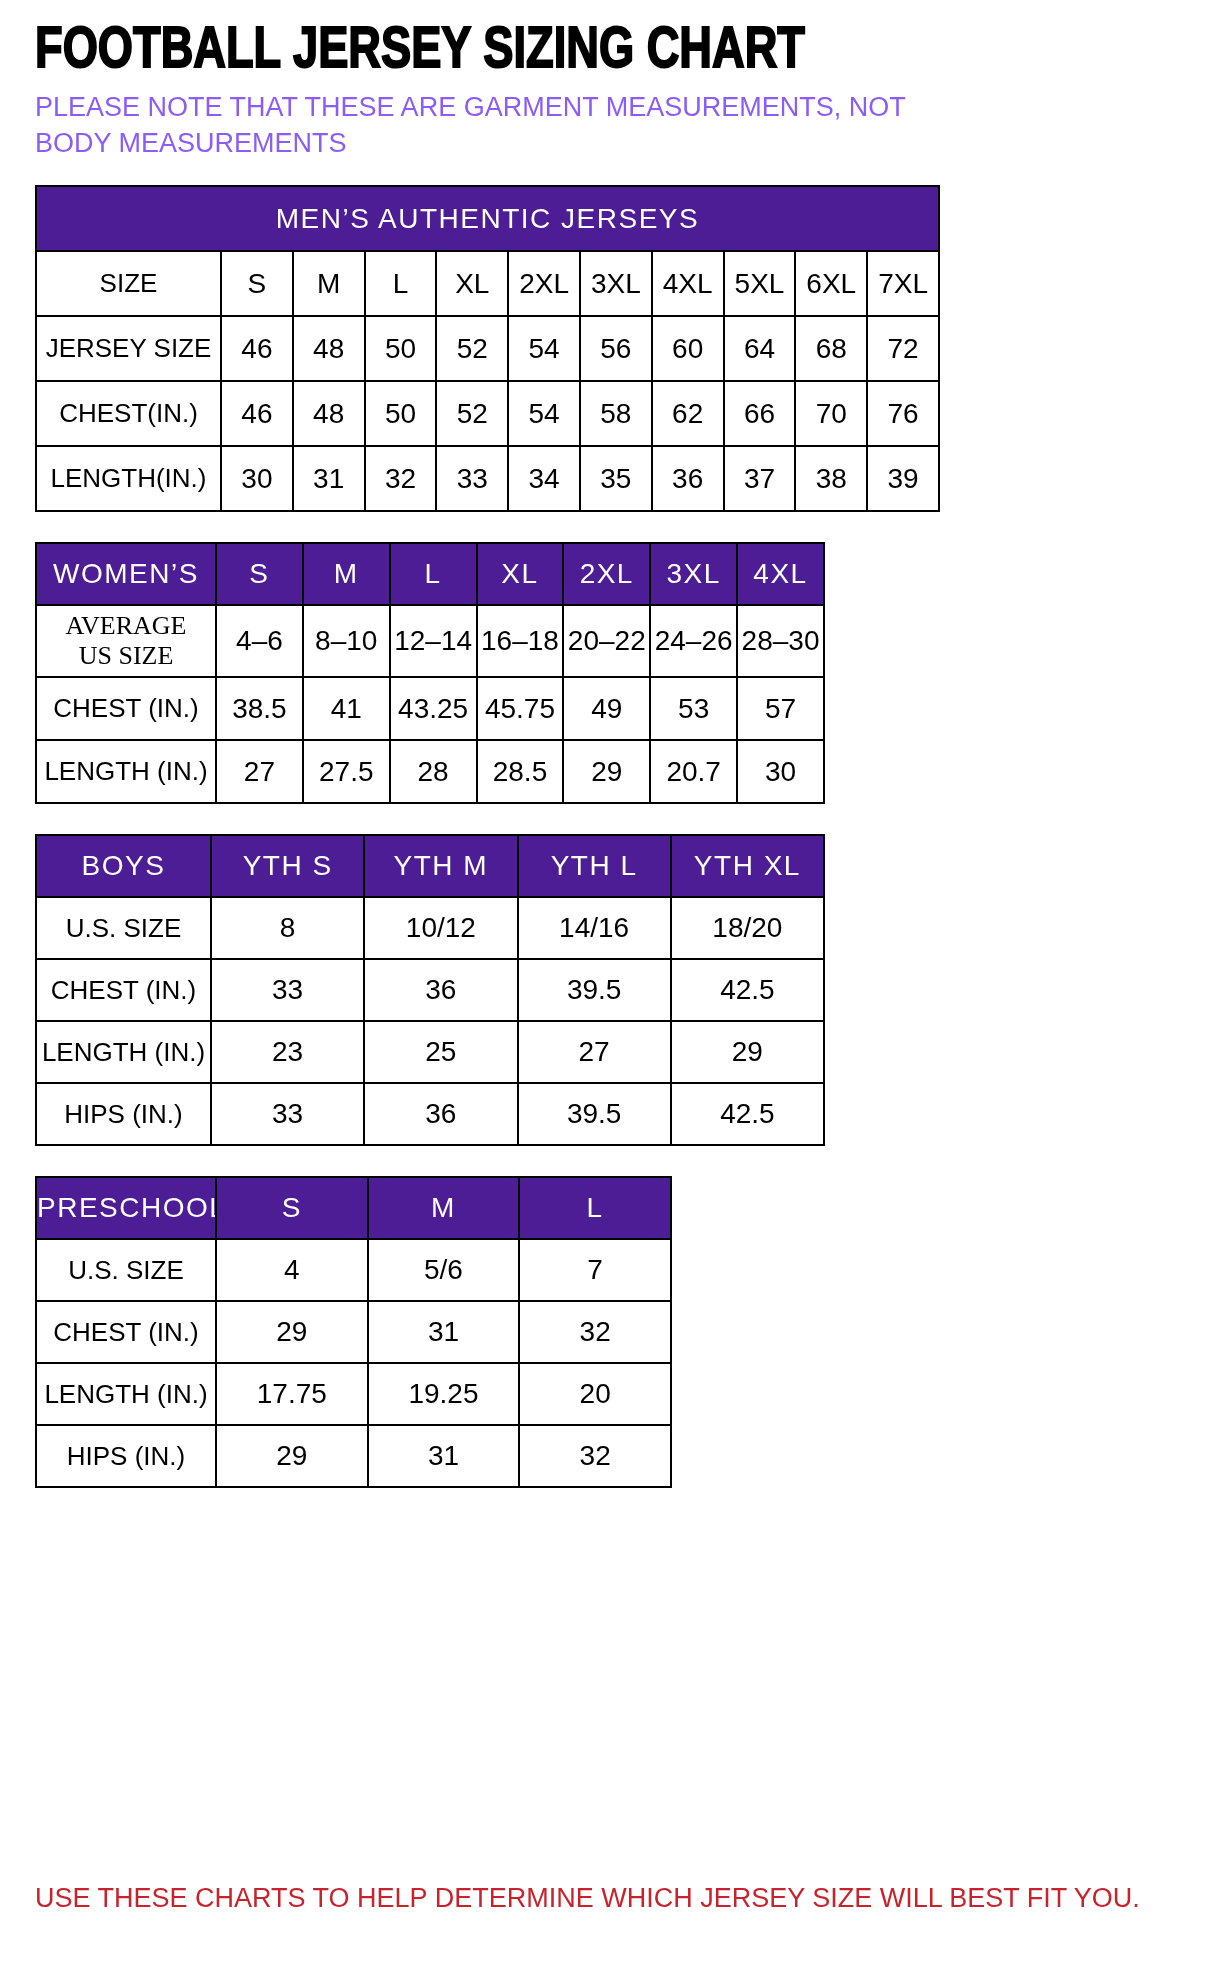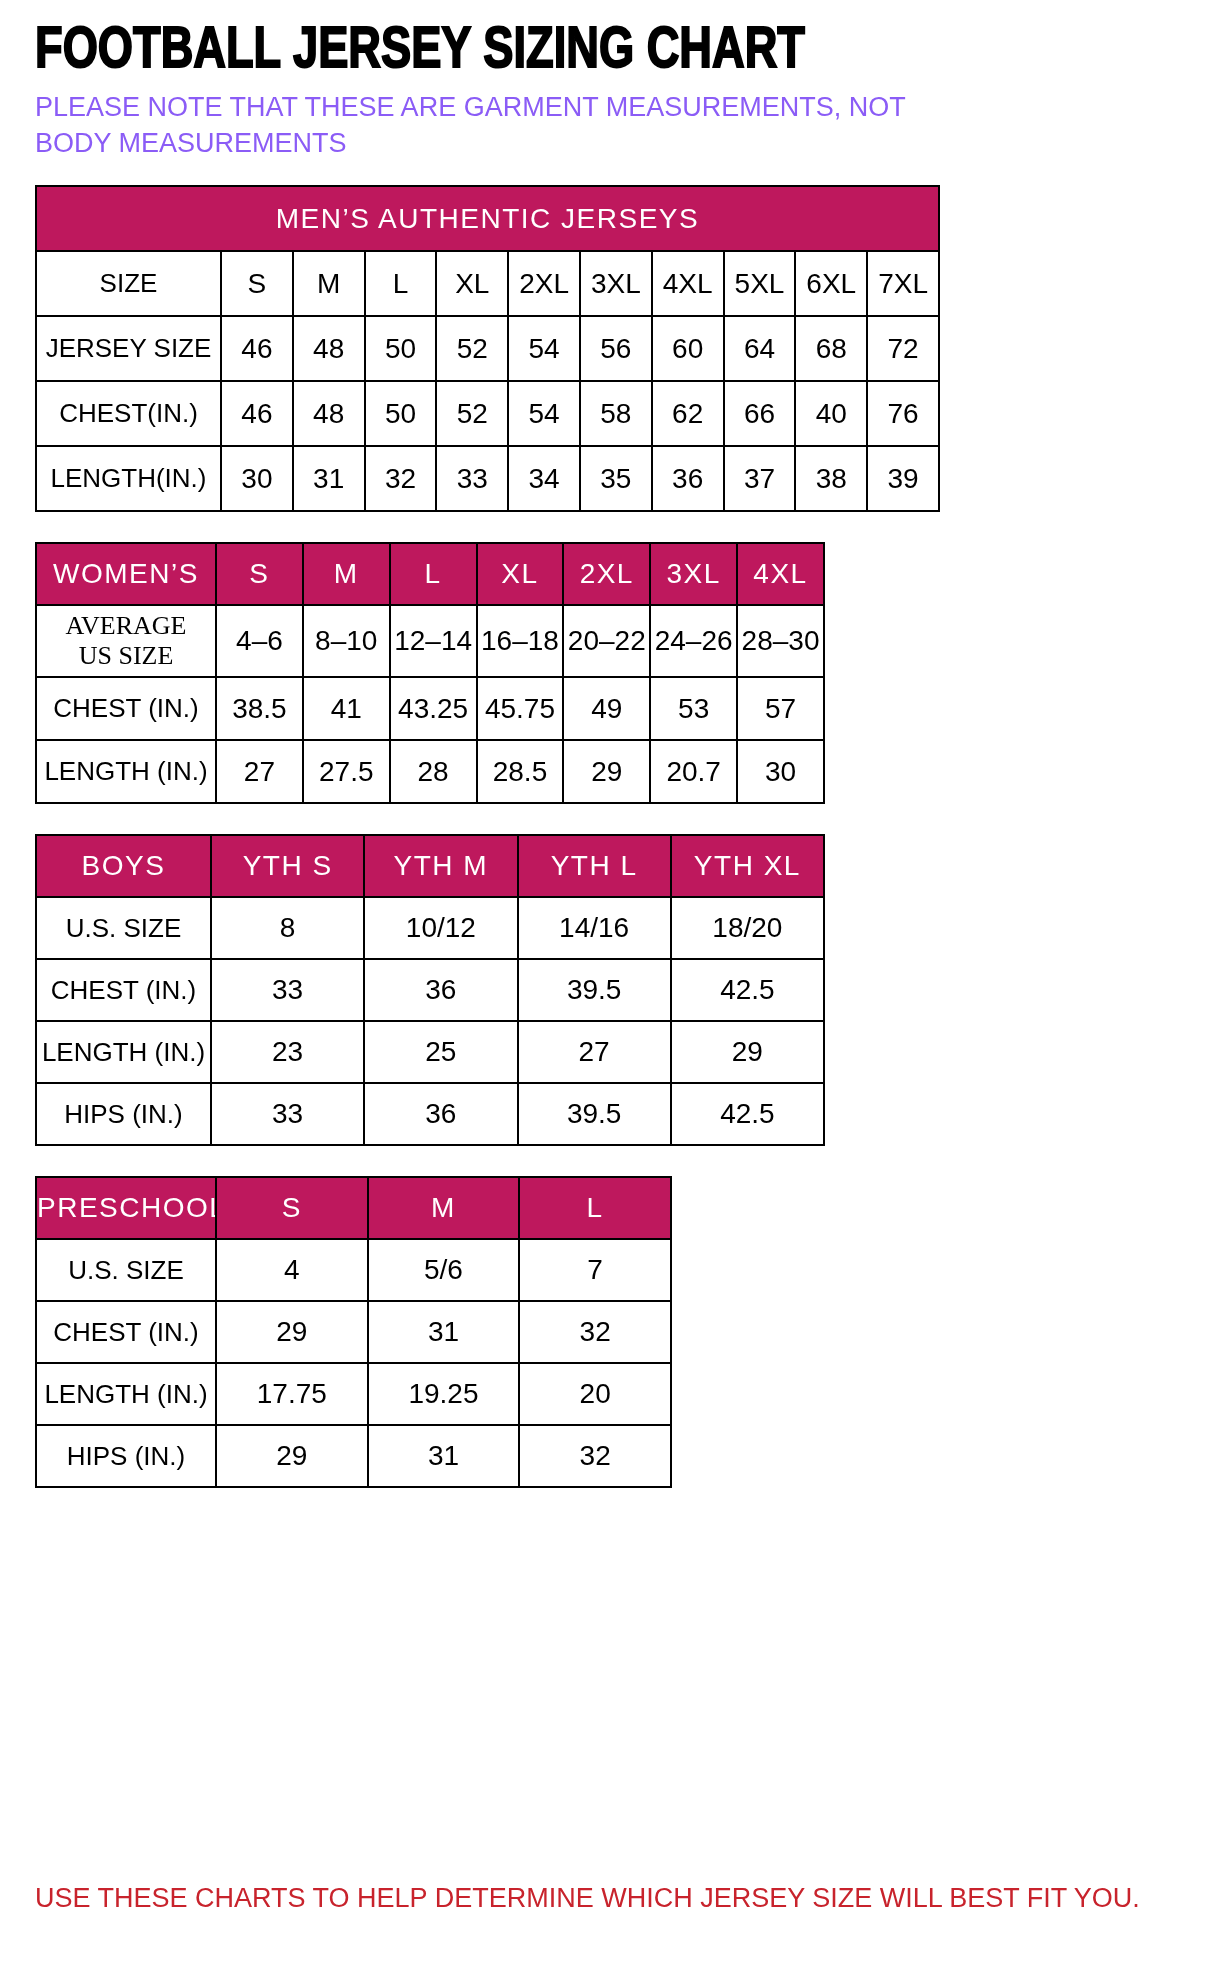--- a/index.html
+++ b/index.html
@@ -38,21 +38,21 @@
     margin-top: 30px;
   }
   td, th {
     border: 2px solid #000;
     text-align: center;
     vertical-align: middle;
     font-weight: 400;
     overflow: hidden;
   }
   .ghead {
-    background: #be185d;
+    background: #4c1d95;
     color: #ffffff;
     font-size: 28px;
     letter-spacing: 1.5px;
     font-weight: 400;
   }
   .lab { font-size: 26px; color: #000; white-space: nowrap; }
   .lab.wrap { white-space: normal; line-height: 1.15; padding: 0 14px; font-family: Liberation Serif, serif; }
   .val { font-size: 28px; color: #000; }
 
   table.mens { width: 905px; margin-top: 24px; }
@@ -124,21 +124,21 @@
       <tr>
         <td class="lab">CHEST(IN.)</td>
         <td class="val">46</td>
         <td class="val">48</td>
         <td class="val">50</td>
         <td class="val">52</td>
         <td class="val">54</td>
         <td class="val">58</td>
         <td class="val">62</td>
         <td class="val">66</td>
-        <td class="val">40</td>
+        <td class="val">70</td>
         <td class="val">76</td>
       </tr>
       <tr>
         <td class="lab">LENGTH(IN.)</td>
         <td class="val">30</td>
         <td class="val">31</td>
         <td class="val">32</td>
         <td class="val">33</td>
         <td class="val">34</td>
         <td class="val">35</td>

